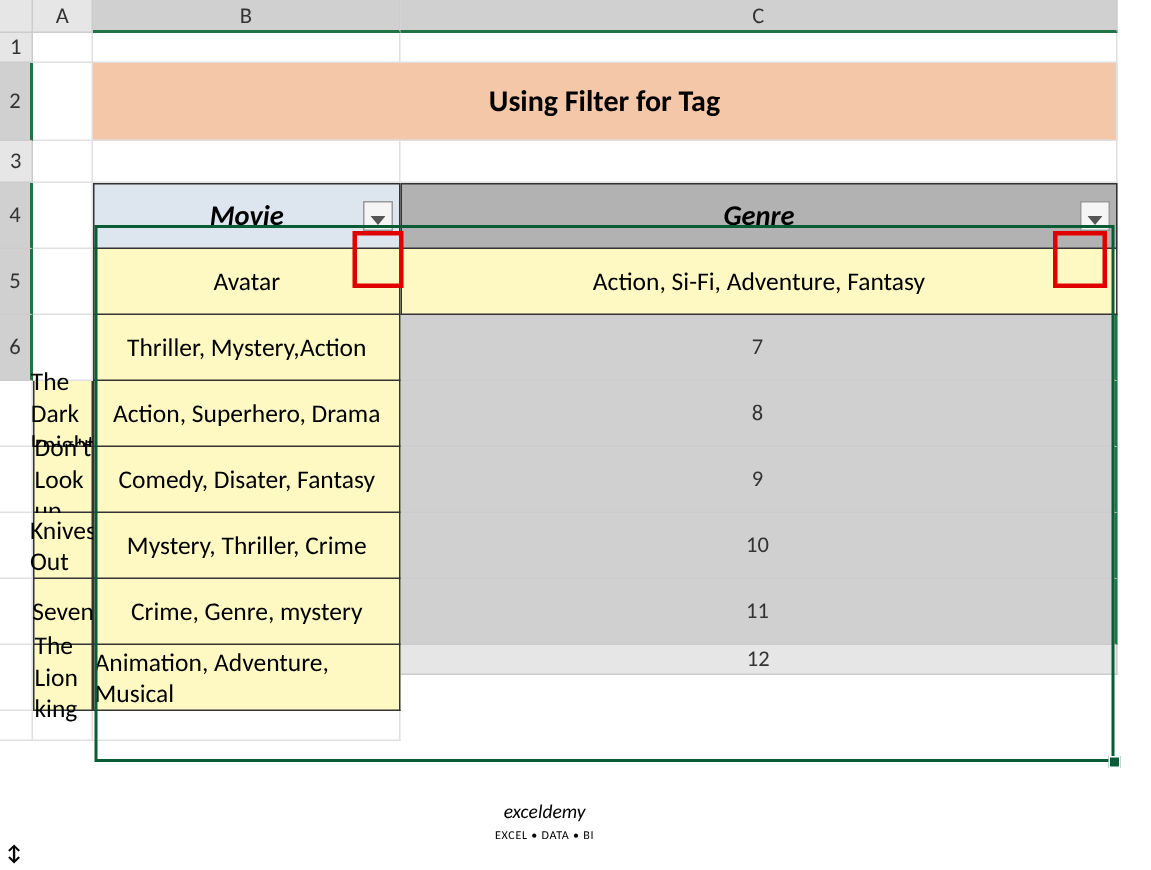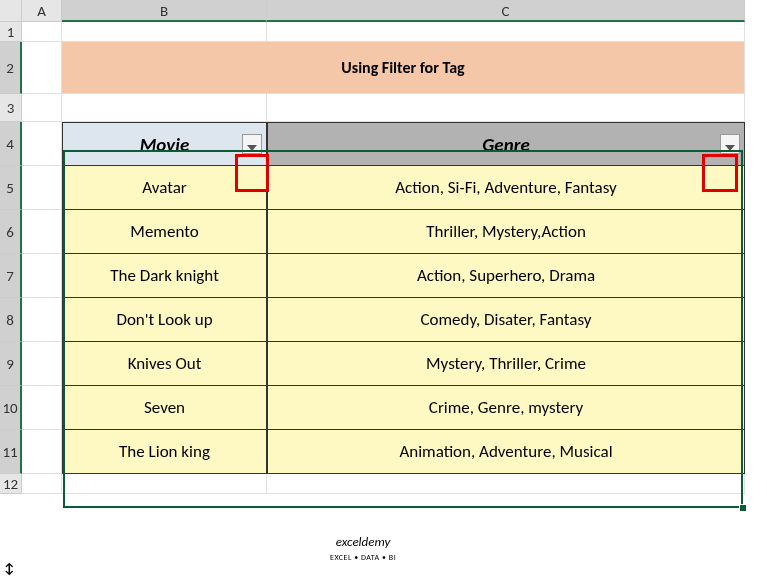--- a/index.html
+++ b/index.html
@@ -62,21 +62,21 @@
       position: relative;
     }
     .r1 { height: 20px; }
     .r2 { height: 52px; }
     .r3 { height: 28px; }
     .rdata { height: 44px; }
     .r12 { height: 20px; }
     
     .title-cell {
       background: #f4c7a8;
-      font-size: 16px;
+      font-size: 20px;
       font-weight: bold;
       color: #000;
       grid-column: span 2;
     }
     
     .tbl-outer {
       border: 2px solid #0a5c36;
       position: absolute;
       left: 63px;
       top: 150px;
@@ -200,21 +200,20 @@
     </div>
   </div>
 
   <div class="rowhead rdata sel">5</div>
   <div class="cell rdata"></div>
   <div class="cell rdata data-cell">Avatar</div>
   <div class="cell rdata data-cell">Action, Si-Fi, Adventure, Fantasy</div>
 
   <div class="rowhead rdata sel">6</div>
   <div class="cell rdata"></div>
-  <div class="cell rdata data-cell">Memento</div>
   <div class="cell rdata data-cell">Thriller, Mystery,Action</div>
 
   <div class="rowhead rdata sel">7</div>
   <div class="cell rdata"></div>
   <div class="cell rdata data-cell">The Dark knight</div>
   <div class="cell rdata data-cell">Action, Superhero, Drama</div>
 
   <div class="rowhead rdata sel">8</div>
   <div class="cell rdata"></div>
   <div class="cell rdata data-cell">Don't Look up</div>

